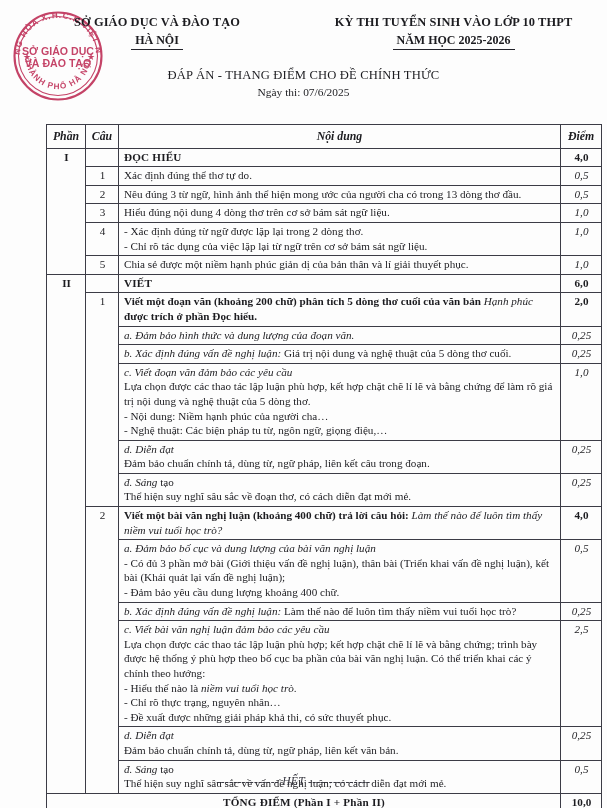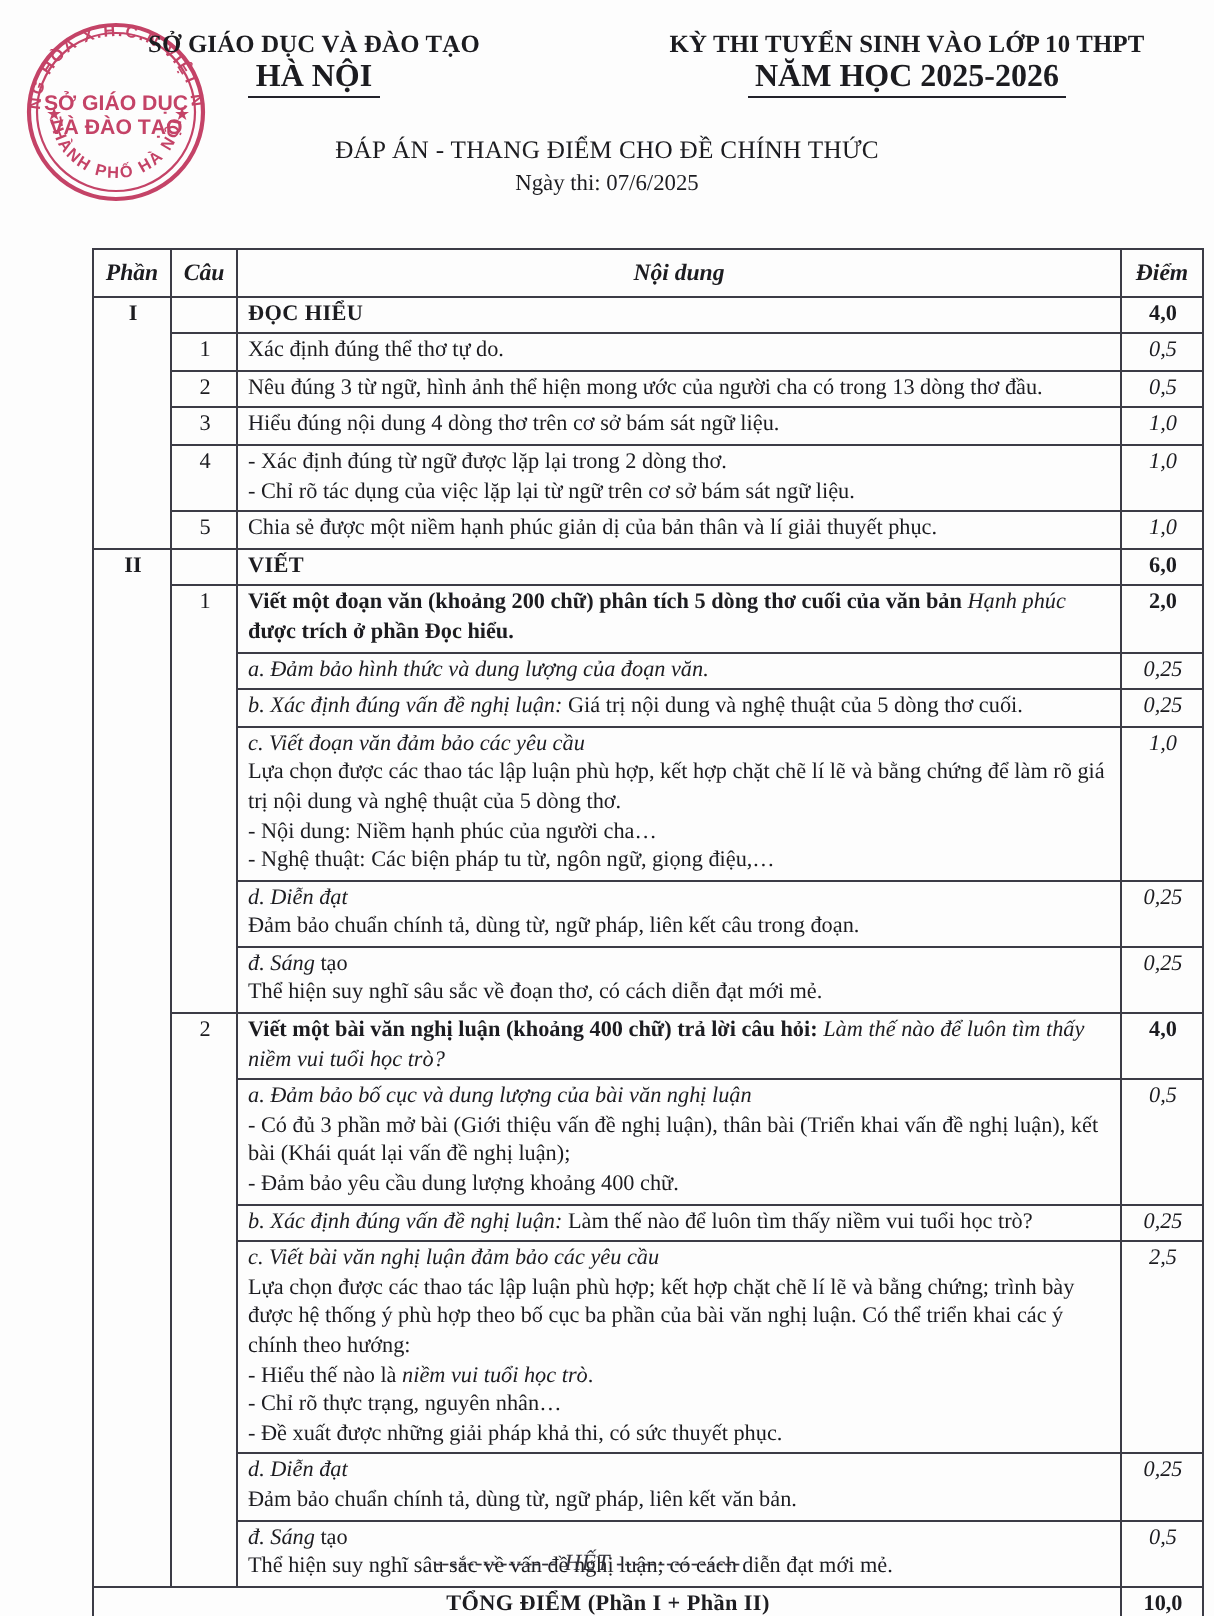--- a/index.html
+++ b/index.html
@@ -50,21 +50,21 @@
     box-sizing: border-box;
   }
   .hdr-line1 {
     font-size: 12.4px;
     font-weight: bold;
     letter-spacing: 0.1px;
     line-height: 16px;
     white-space: nowrap;
   }
   .hdr-line2 {
-    font-size: 16px;
+    font-size: 12px;
     font-weight: bold;
     line-height: 16px;
     margin-top: 1px;
     display: inline-block;
     border-bottom: 1.1px solid #22222a;
     padding: 0 4px 1px 4px;
     white-space: nowrap;
   }
 
   

